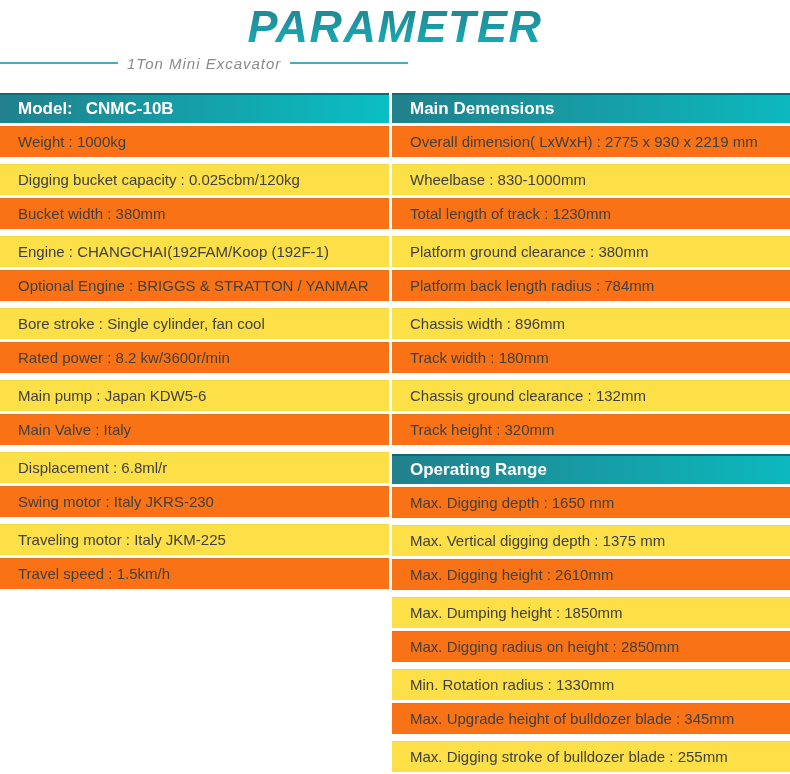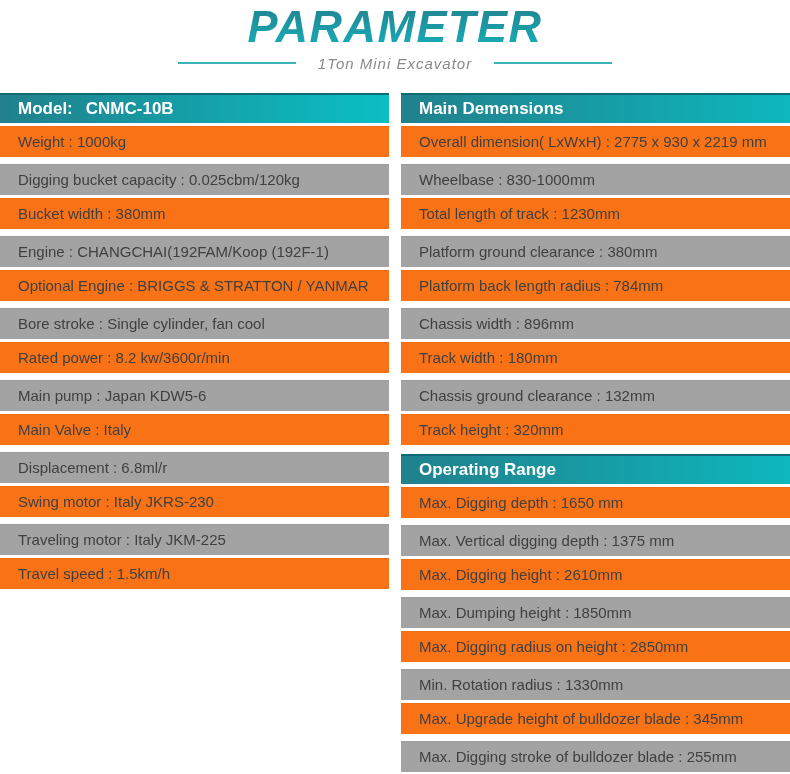--- a/index.html
+++ b/index.html
@@ -4,28 +4,28 @@
 <style>
   html,body{margin:0;padding:0;}
   body{
     width:790px;height:774px;background:#ffffff;
     font-family:"Liberation Sans",sans-serif;
     overflow:hidden;
   }
   .title-block{padding-top:3px;text-align:center;}
   .title-svg{display:block;margin:0 auto;}
   .subtitle-row{
-    display:flex;align-items:center;justify-content:center;
-    gap:22px;margin-top:2px;height:20px;
+    display:flex;align-items:center;justify-content:flex-start;
+    gap:9px;margin-top:2px;height:20px;
   }
   .deco-line{width:118px;height:2px;background:#3ab4b8;}
   .subtitle{
     font-style:italic;font-size:15px;color:#8a8a8a;letter-spacing:1px;
   }
-  .columns{display:flex;gap:12px;margin-top:20px;}
+  .columns{display:flex;gap:3px;margin-top:20px;}
   .col{width:389px;flex:0 0 auto;}
   .col.right-col{width:444px;}
   .thead{
     box-sizing:content-box;
     height:28px;line-height:28px;
     border-top:2px solid #0c6b75;
     background:linear-gradient(90deg,#21808c 0%,#0abfc4 100%);
     color:#ffffff;font-weight:bold;font-size:17px;
     padding-left:18px;margin-bottom:3px;
     white-space:pre;
@@ -33,21 +33,21 @@
   .thead .model-label{margin-right:13px;}
   .thead.second{margin-top:9px;}
   .row{
     height:31px;line-height:31px;
     font-size:15px;color:#404040;
     padding-left:18px;margin-bottom:3px;
     white-space:nowrap;overflow:hidden;
     box-shadow:inset 0 1px 0 rgba(0,0,0,0.04);
   }
   .row.dark{background:#f97316;}
-  .row.light{background:#a3a3a3;margin-top:7px;}
+  .row.light{background:#fde047;margin-top:7px;}
 </style>
 </head>
 <body>
 
 <div class="page">
 
   <header class="title-block">
     <svg class="title-svg" width="790" height="48" viewBox="0 0 790 48">
       <defs>
         <linearGradient id="titleGrad" x1="0" y1="0" x2="0" y2="1">

